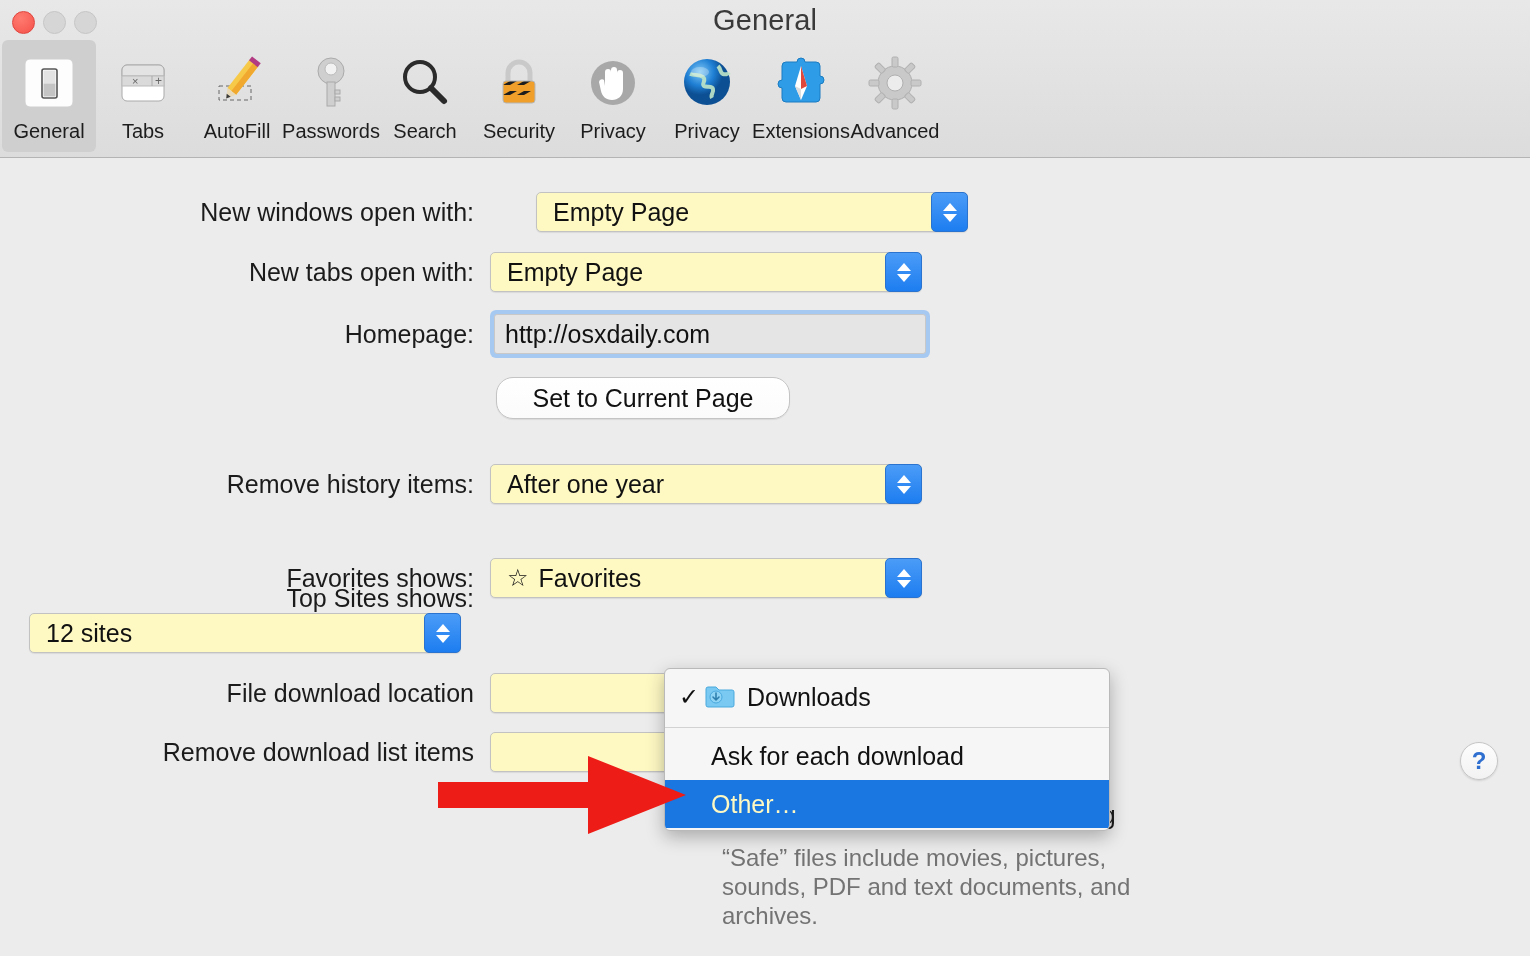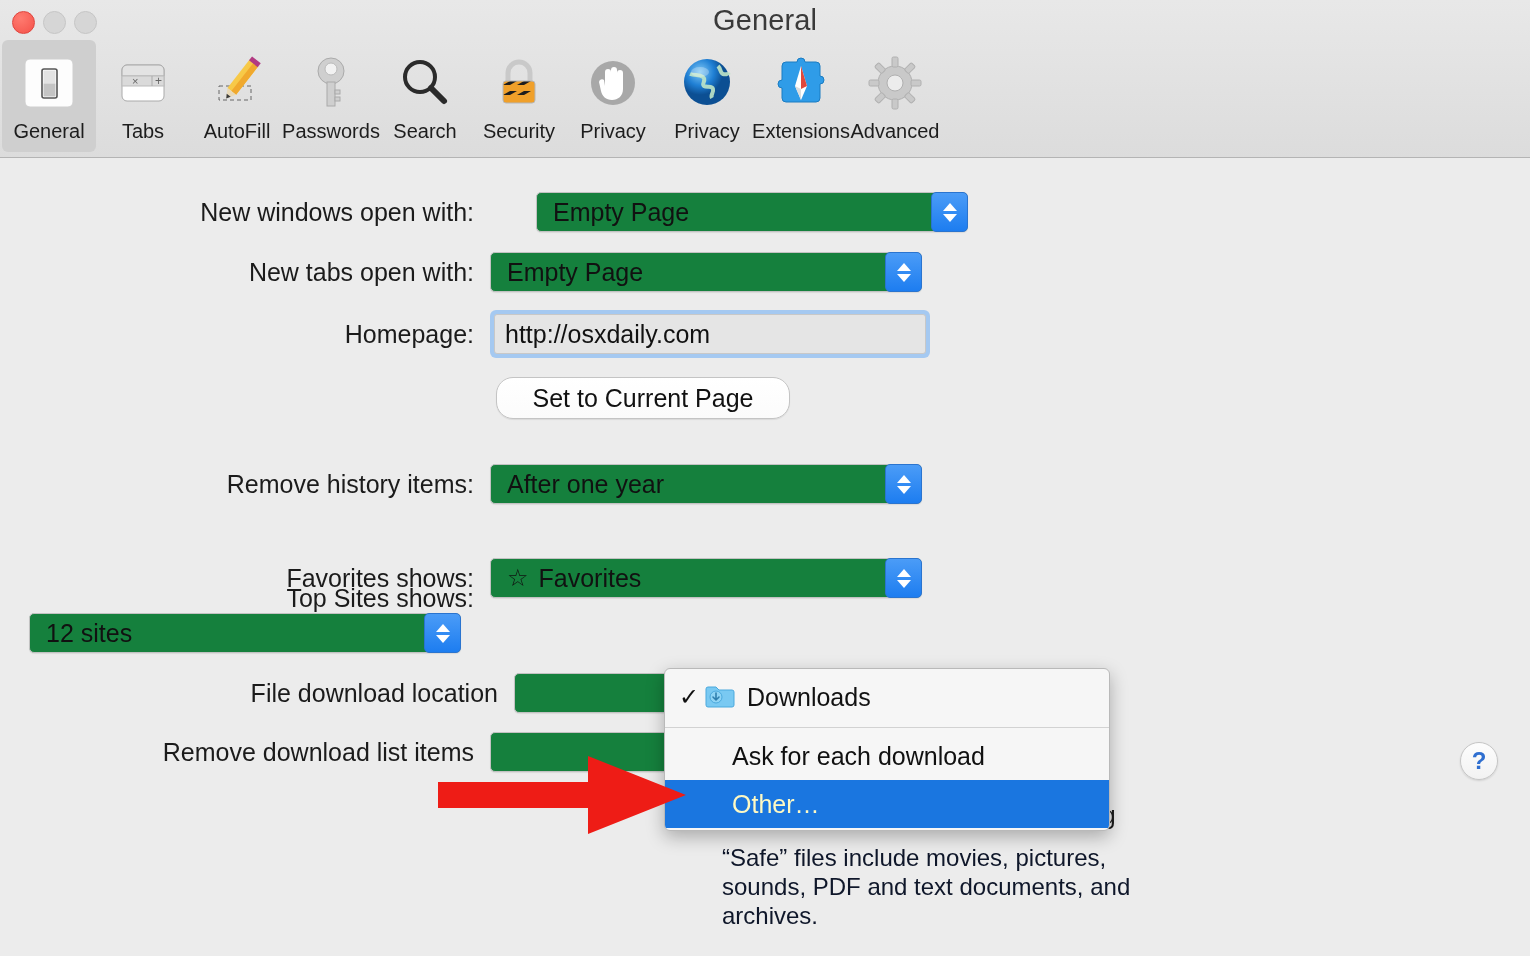--- a/index.html
+++ b/index.html
@@ -113,21 +113,21 @@
     font-size: 25px;
     color: #1b1b1b;
     white-space: nowrap;
   }
 
   
   .popup {
     position: relative;
     width: 432px;
     height: 40px;
-    background: #15803d;
+    background: #fef9c3;
     border: 1px solid #c2c2c2;
     border-radius: 5px;
     box-shadow: 0 1px 1px rgba(0,0,0,0.08);
     display: flex;
     align-items: center;
     padding-left: 16px;
     font-size: 25px;
     color: #111;
   }
   .popup .stepper {
@@ -217,21 +217,21 @@
     border-width: 0 3px 3px 0;
     transform: rotate(42deg);
   }
 
   .helper-text {
     position: absolute;
     left: 722px; top: 843px;
     width: 420px;
     font-size: 24px;
     line-height: 29px;
-    color: #0f172a;
+    color: #737373;
   }
 
   
   .menu {
     position: absolute;
     left: 664px; top: 668px;
     width: 446px;
     background: #f6f6f6;
     border: 1px solid #b9b9b9;
     border-radius: 6px;
@@ -258,21 +258,21 @@
     font-size: 24px;
     color: #111;
     flex: 0 0 auto;
   }
   .menu-sep {
     height: 1px;
     background: #d2d2d2;
     margin: 6px 0 4px 0;
   }
   .folder-icon { margin-right: 12px; flex: 0 0 auto; display:flex; }
-  .menu-indent { padding-left: 67px; }
+  .menu-indent { padding-left: 46px; }
 
   
   .red-arrow {
     position: absolute;
     left: 438px; top: 752px;
     z-index: 60;
     pointer-events: none;
   }
 
   
@@ -521,21 +521,21 @@
       <div class="row-label">Top Sites shows:</div>
       <div class="popup">
         <span>12 sites</span>
         <span class="stepper">
           <i class="chev up"></i>
             <i class="chev down"></i>
         </span>
       </div>
     </div>
 
-    <div class="row" style="left:0; top:515px;margin-left:24px;">
+    <div class="row" style="left:0; top:515px;">
       <div class="row-label">File download location</div>
       <div class="popup">
         <span class="stepper">
           <i class="chev up"></i>
             <i class="chev down"></i>
         </span>
       </div>
     </div>
 
     <div class="row" style="left:0; top:574px;">

